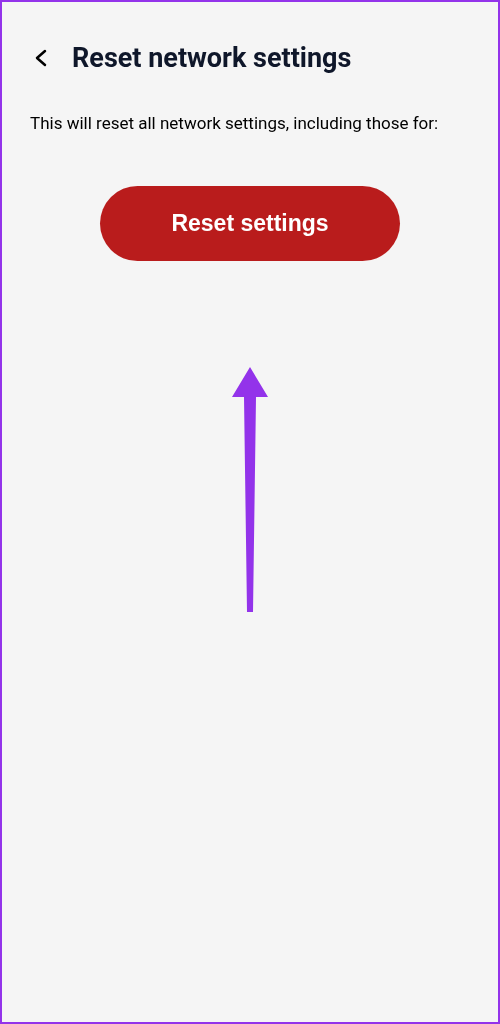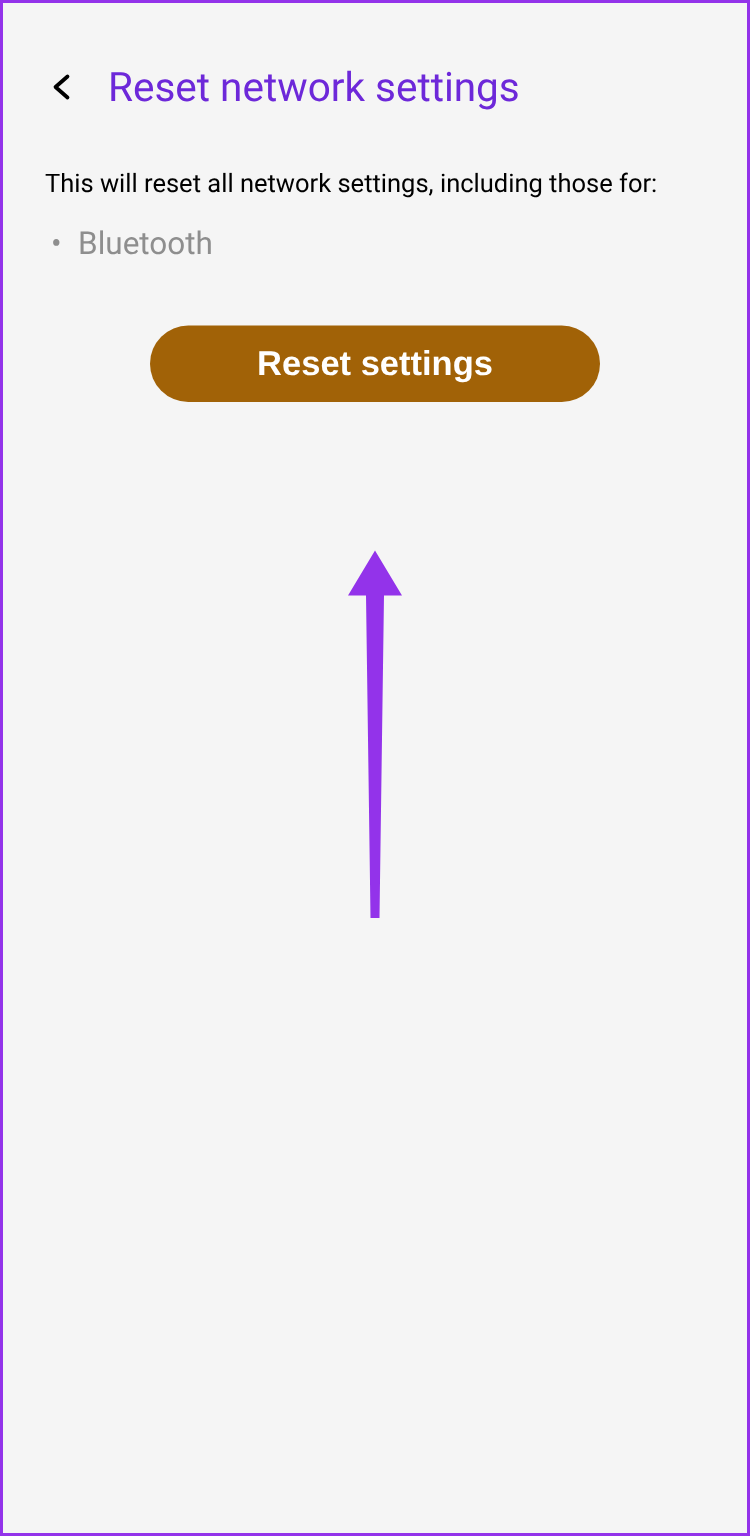--- a/index.html
+++ b/index.html
@@ -23,22 +23,22 @@
       gap: 18px;
     }
     .back-icon {
       display: flex;
       align-items: center;
       justify-content: center;
       cursor: pointer;
     }
     .page-title {
       font-size: 27px;
-      font-weight: 400;
-      color: #6d28d9;
+      font-weight: 700;
+      color: #0f172a;
     }
     .description {
       padding: 18px 28px 12px 28px;
       font-size: 17px;
       color: #000;
       line-height: 1.4;
     }
     .bullet-list {
       padding: 0 28px 0 50px;
       list-style: none;
@@ -54,25 +54,25 @@
       position: absolute;
       left: -18px;
       color: #8e8e8e;
     }
     .button-container {
       display: flex;
       justify-content: center;
       padding: 38px 28px 0 28px;
     }
     .reset-button {
-      background: #a16207;
+      background: #b91c1c;
       color: #fff;
       border: none;
       border-radius: 50px;
-      padding: 12px 60px;
+      padding: 24px 60px;
       font-size: 23px;
       font-weight: 600;
       cursor: pointer;
       width: 300px;
     }
     .arrow-annotation {
       position: absolute;
       left: 50%;
       top: 355px;
       transform: translateX(-50%);
@@ -87,21 +87,20 @@
     <svg width="24" height="24" viewBox="0 0 24 24" fill="none">
       <path d="M15 5 L7 12 L15 19" stroke="#000" stroke-width="2.5" stroke-linecap="round" stroke-linejoin="round"></path>
     </svg>
   </div>
   <h1 class="page-title">Reset network settings</h1>
 </div>
 
 <p class="description">This will reset all network settings, including those for:</p>
 
 <ul class="bullet-list">
-  <li>Bluetooth</li>
 </ul>
 
 <div class="button-container">
   <button class="reset-button">Reset settings</button>
 </div>
 
 <div class="arrow-annotation">
   <svg width="60" height="260" viewBox="0 0 60 260">
     <path d="M30 10 L12 40 L24 40 L27 255 L33 255 L36 40 L48 40 Z" fill="#9333ea"></path>
   </svg>

